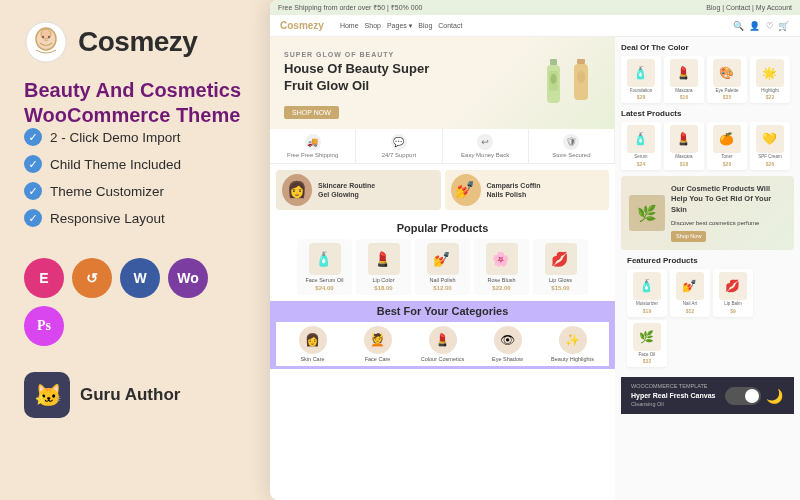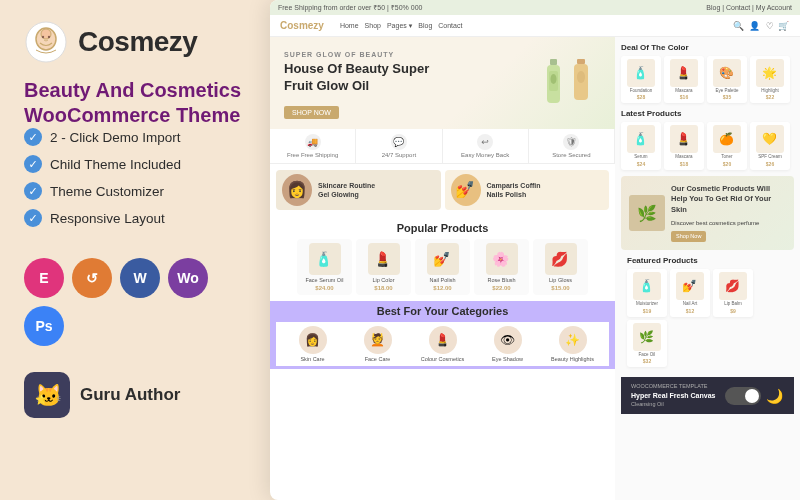--- a/index.html
+++ b/index.html
@@ -94,21 +94,21 @@
       justify-content: center;
       font-size: 14px;
       font-weight: 900;
       color: white;
     }
 
     .tech-elementor { background: #e0347c; }
     .tech-customizer { background: #e07b34; }
     .tech-wp { background: #3a5ba0; }
     .tech-woo { background: #7b3ea0; }
-    .tech-ps { background: #3b82f6; }
+    .tech-ps { background: #d946ef; font-family: Liberation Serif, serif; }
 
     .author-area {
       display: flex;
       align-items: center;
       gap: 10px;
       margin-top: 4px;
     }
 
     .author-badge {
       width: 46px;

